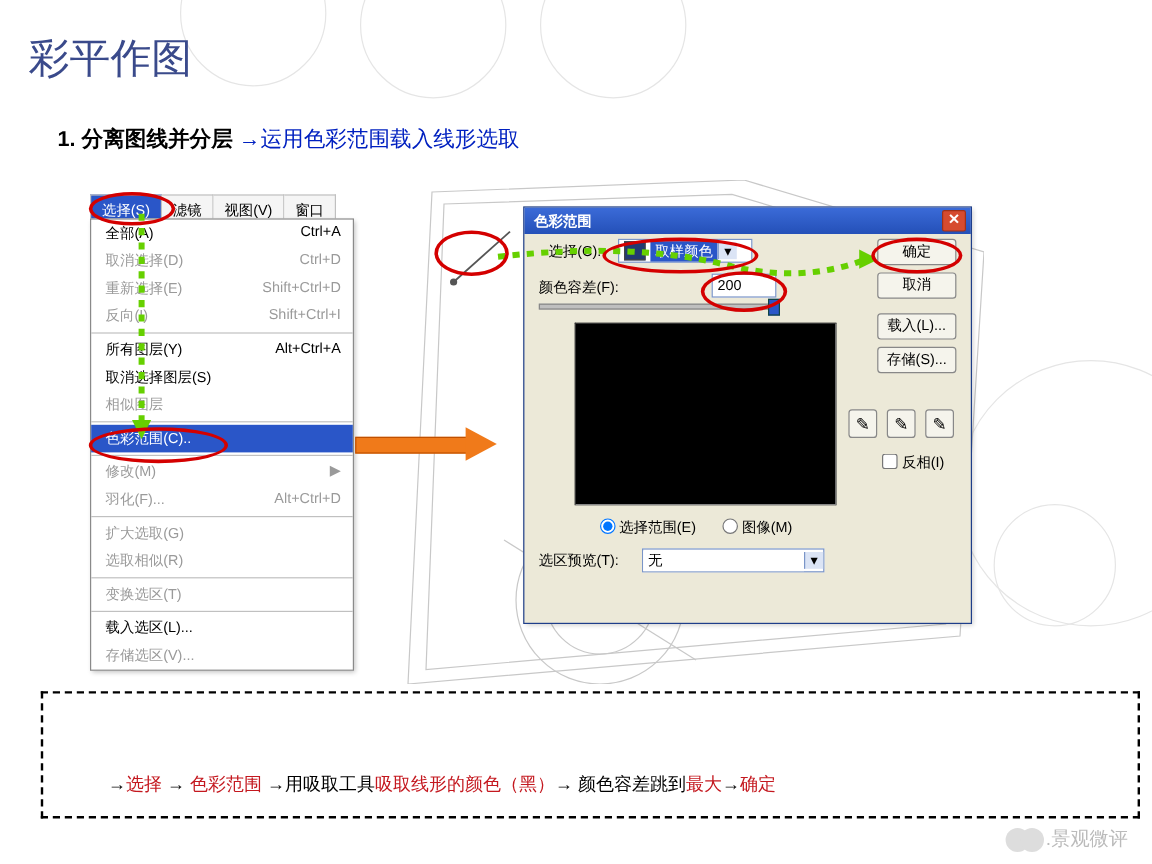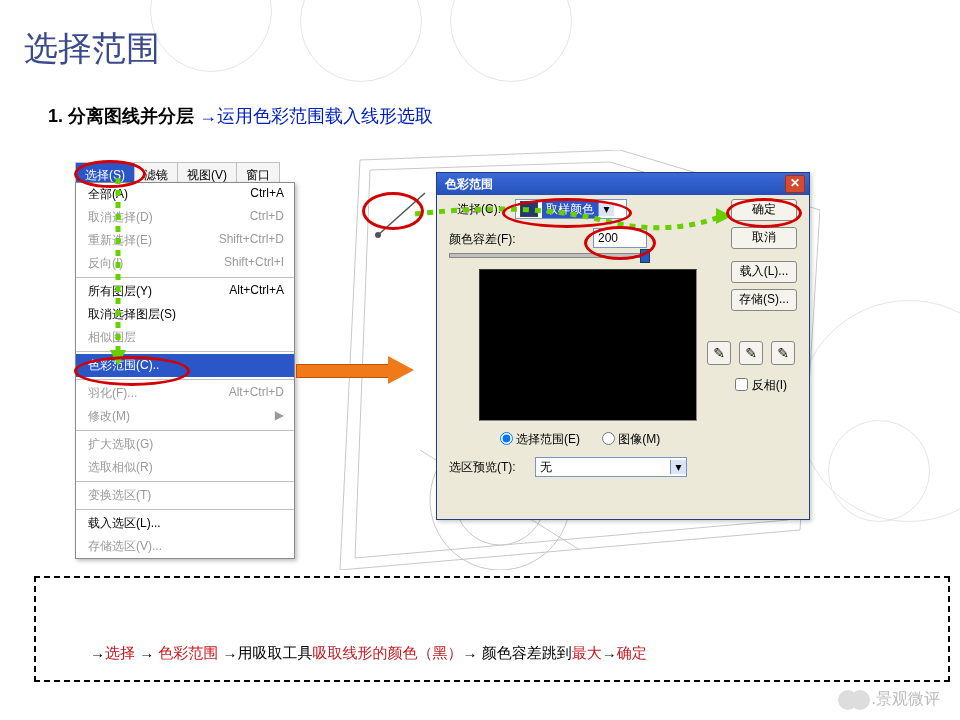--- a/index.html
+++ b/index.html
@@ -166,21 +166,21 @@
     <circle cx="200" cy="350" r="70"></circle>
     <circle cx="200" cy="350" r="45"></circle>
     <path d="M120 300 L280 400"></path>
   </g>
 </svg>
 <svg class="linework" style="left:370px;top:190px;width:70px;height:50px" viewBox="0 0 70 50">
   <line x1="8" y1="45" x2="55" y2="3" stroke="#555" stroke-width="1.5"></line>
   <circle cx="8" cy="45" r="3" fill="#555"></circle>
 </svg>
 
-<div class="title">选择范围</div>
+<div class="title">彩平作图</div>
 <div class="sub">
   <span class="bnum">1.</span><span style="font-weight:bold"> 分离图线并分层 </span><span class="blue">→</span><span class="blue">运用色彩范围载入线形选取</span>
 </div>
 
 <div class="menu-tabs">
   <span class="active">选择(S)</span>
   <span>滤镜</span>
   <span>视图(V)</span>
   <span>窗口</span>
 </div>
@@ -215,26 +215,26 @@
       <span>相似图层</span>
       <span class="sc"></span>
     </div>
   <div class="sep"></div>
   <div class="row hl">
       <span>色彩范围(C)..</span>
       <span class="sc"></span>
     </div>
   <div class="sep"></div>
   <div class="row disabled">
+      <span>修改(M)</span>
+      <span class="sc">▶</span>
+    </div>
+  <div class="row disabled">
       <span>羽化(F)...</span>
       <span class="sc">Alt+Ctrl+D</span>
-    </div>
-  <div class="row disabled">
-      <span>修改(M)</span>
-      <span class="sc">▶</span>
     </div>
   <div class="sep"></div>
   <div class="row disabled">
       <span>扩大选取(G)</span>
       <span class="sc"></span>
     </div>
   <div class="row disabled">
       <span>选取相似(R)</span>
       <span class="sc"></span>
     </div>

